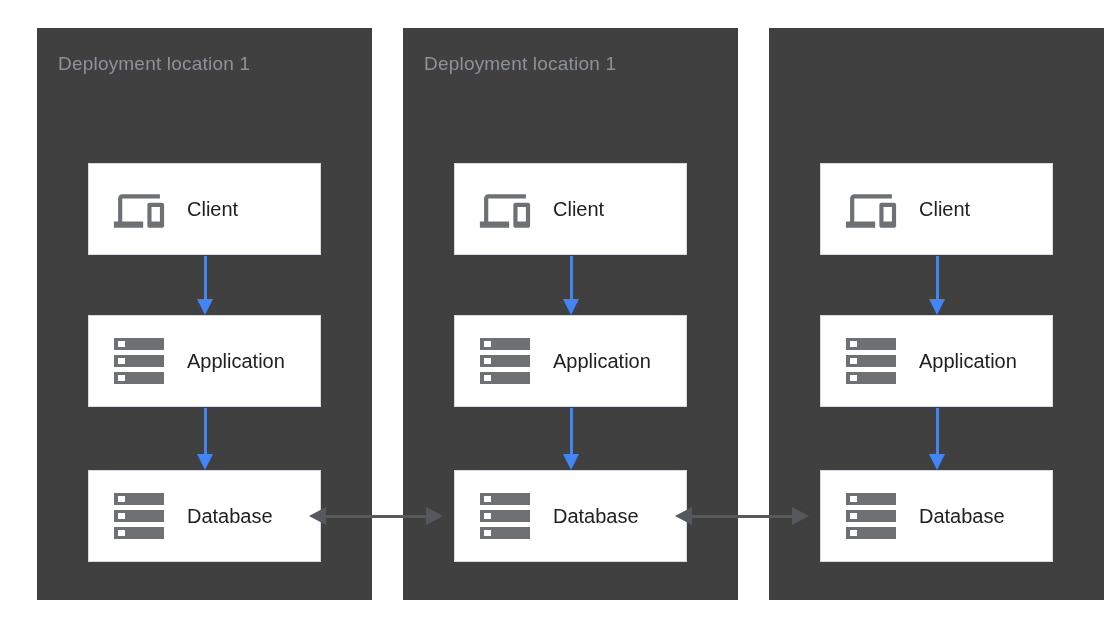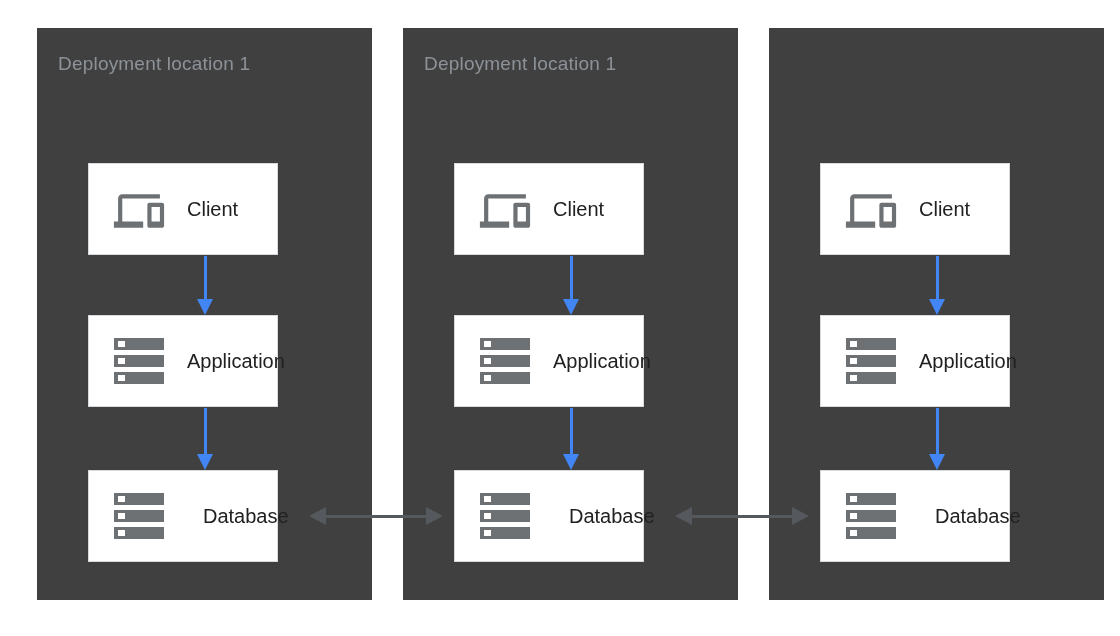--- a/index.html
+++ b/index.html
@@ -30,32 +30,32 @@
     position: absolute;
     top: 25px;
     left: 21px;
     font-size: 19px;
     color: #8d9298;
     letter-spacing: 0.2px;
   }
   .node-box {
     position: absolute;
     left: 51px;
-    width: 190px;
+    width: 233px;
     height: 92px;
     background: #ffffff;
     border: 1px solid #d7dade;
     box-shadow: 0 1px 2px rgba(60,64,67,0.18);
     box-sizing: border-box;
     display: flex;
     align-items: center;
   }
   .node-client      { top: 135px; }
   .node-application { top: 287px; text-align: center; }
-  .node-database    { top: 442px; gap: 16px; }
+  .node-database    { top: 442px; }
   .node-icon {
     margin-left: 22px;
     width: 56px;
     height: 50px;
     flex: 0 0 auto;
     display: flex;
     align-items: center;
     justify-content: center;
   }
   .node-label {

